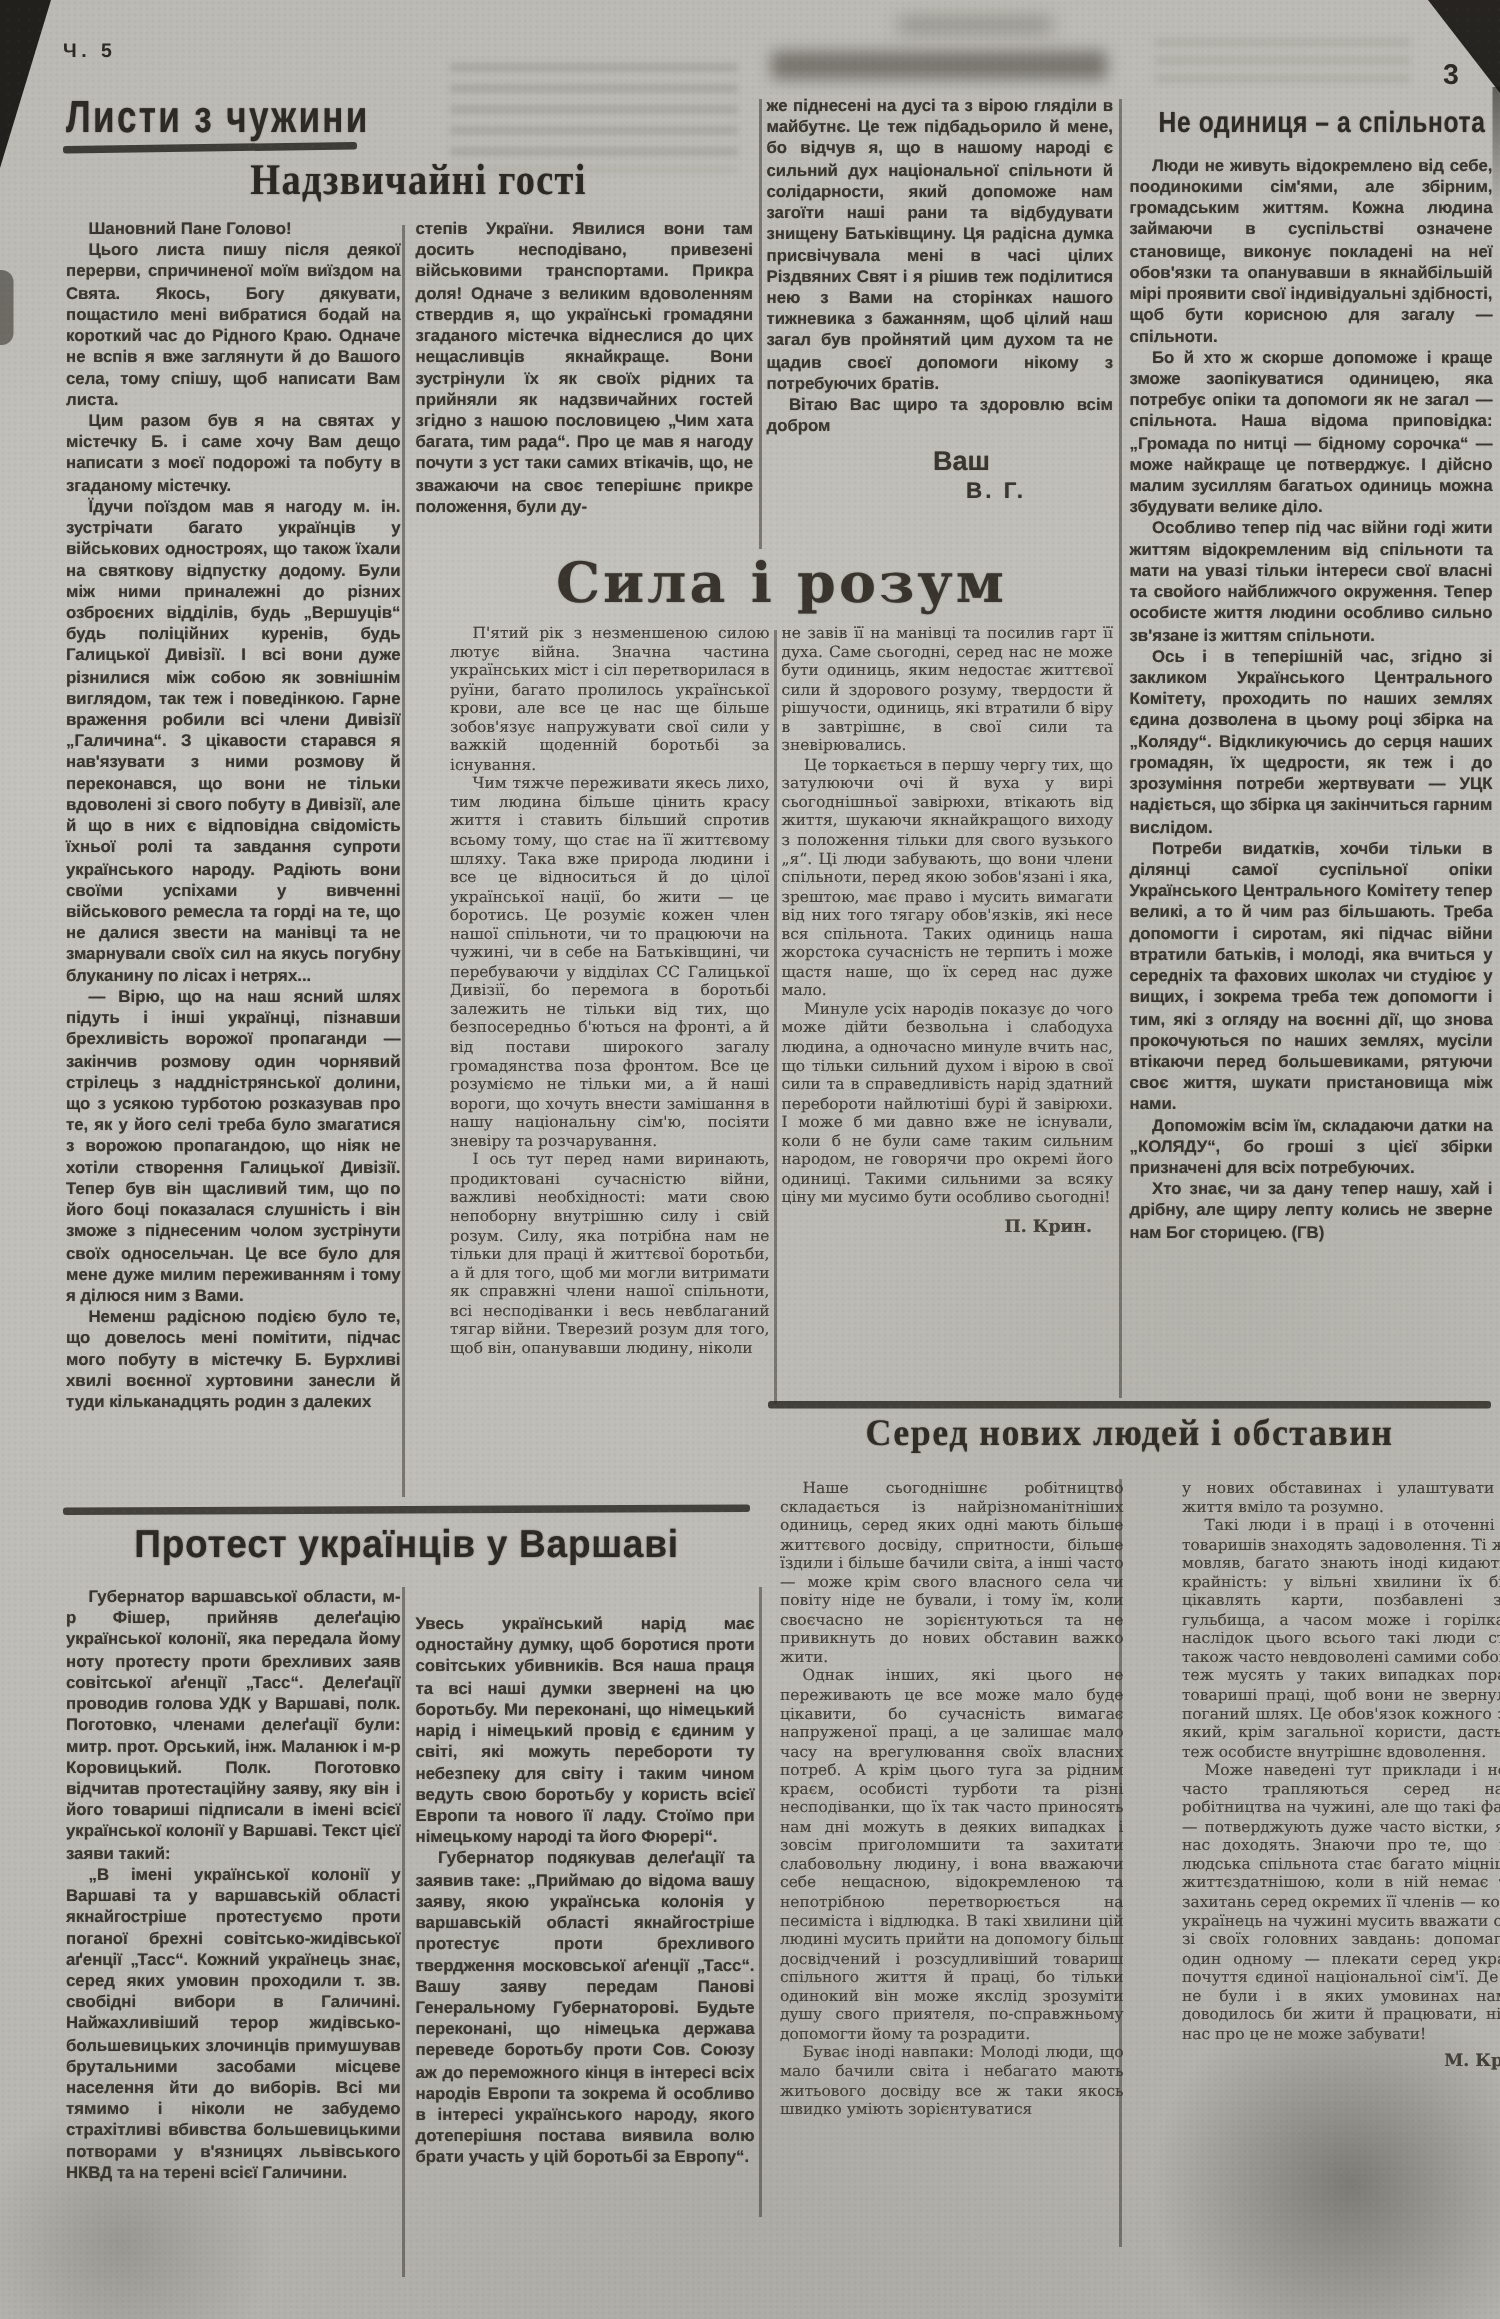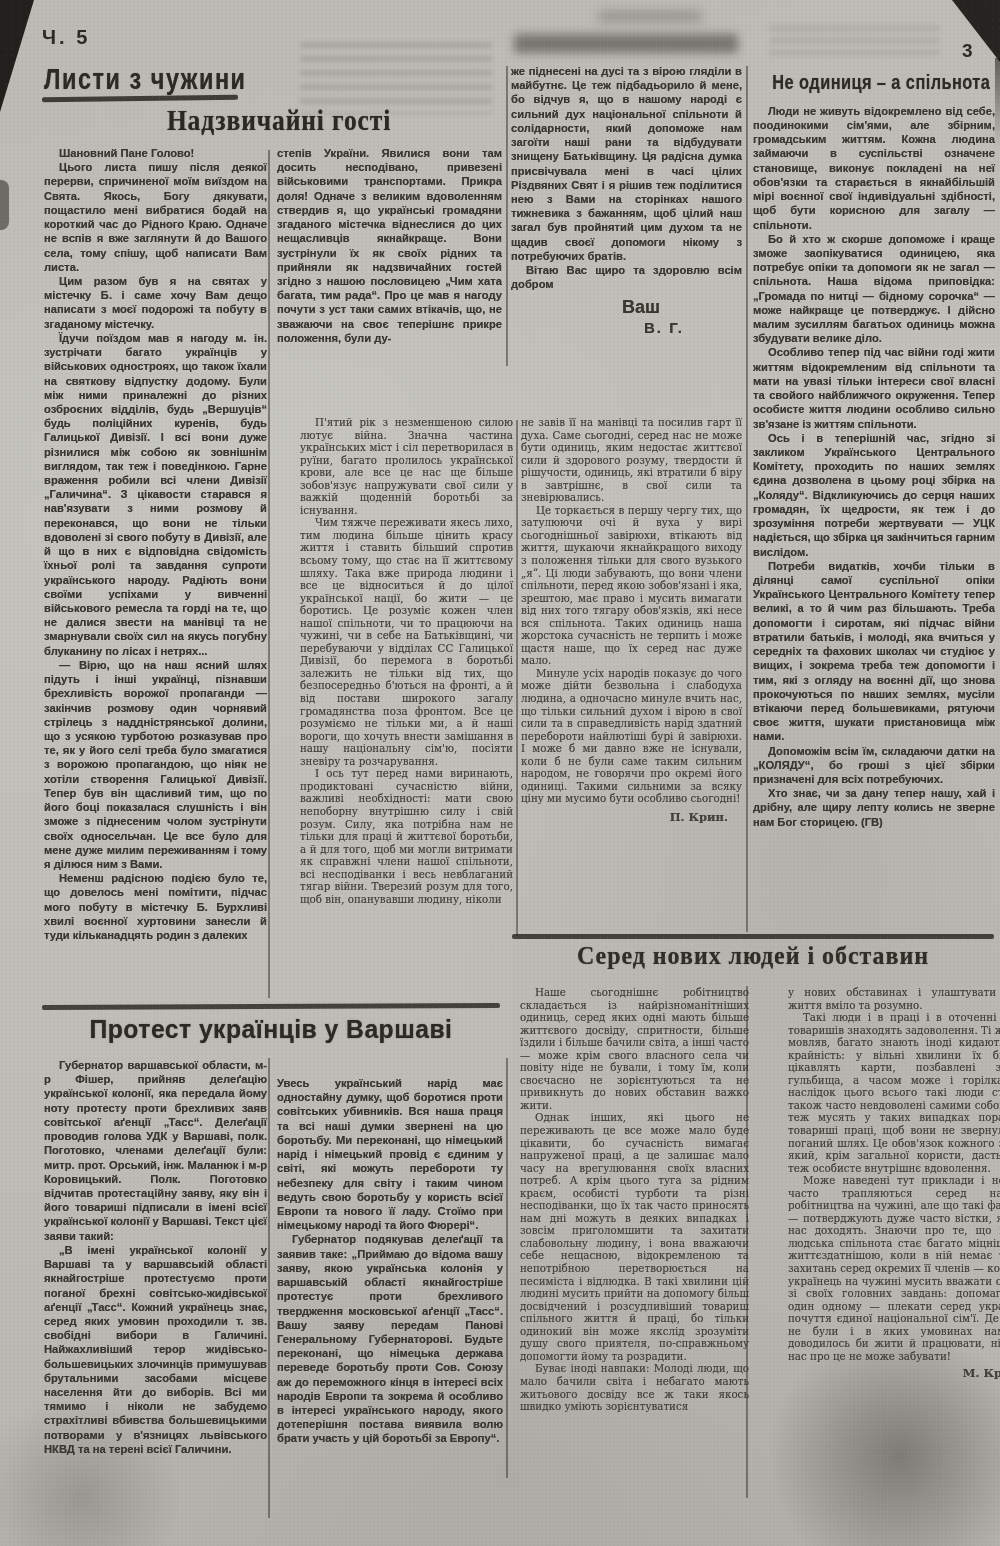--- a/index.html
+++ b/index.html
@@ -78,21 +78,21 @@
          filter:blur(5px); border-radius:4px; }
   .ghost1b{ left:598px; top:12px; width:104px; height:9px; background:rgba(54,50,43,.35);
          filter:blur(6px); border-radius:4px; }
   .ghost2{ left:300px; top:42px; width:192px; height:72px;
          background:repeating-linear-gradient(rgba(60,56,49,.15) 0 6px, transparent 6px 14px);
          filter:blur(2px); }
   .ghost3{ left:770px; top:26px; width:170px; height:30px;
          background:repeating-linear-gradient(rgba(60,56,49,.12) 0 5px, transparent 5px 12px);
          filter:blur(2.5px); }
   .meta{ position:absolute; font-weight:700; color:#2d2a25; }
-  #issue{ left:42px; top:26px; font-size:20px; letter-spacing:3px; }
+  #issue{ left:42px; top:26px; font-size:13px; letter-spacing:3px; }
   #pagenum{ left:962px; top:40px; font-size:19px; }
 </style>
 </head>
 <body>
 
 <div class="page">
 
   <div class="art a-tl"></div>
   <div class="art a-tl2"></div>
   <div class="art a-tr"></div>
@@ -127,29 +127,30 @@
 
   <div class="col gothic" style="left:511px; top:64px; width:231px;">
     <p class="cont">же піднесені на дусі та з вірою гляділи в майбутнє. Це теж підбадьорило й мене, бо відчув я, що в нашому народі є сильний дух національної спільноти й солідарности, який допоможе нам загоїти наші рани та відбудувати знищену Батьківщину. Ця радісна думка присвічувала мені в часі цілих Різдвяних Свят і я рішив теж поділитися нею з Вами на сторінках нашого тижневика з бажанням, щоб цілий наш загал був пройнятий цим духом та не щадив своєї допомоги нікому з потребуючих братів.</p>
     <p class="ind">Вітаю Вас щиро та здоровлю всім добром</p>
     <p class="right sig" style="padding-right:82px; font-size:18px; margin-top:4px;">Ваш</p>
     <p class="right sig" style="padding-right:58px; font-size:15px; letter-spacing:2px;">В. Г.</p>
   </div>
 
   <div class="col gothic" style="left:753px; top:70px; width:242px;">
     <h2 class="h-spilnota">Не одиниця – а спільнота</h2>
-    <p class="ind">Люди не живуть відокремлено від себе, поодинокими сім'ями, але збірним, громадським життям. Кожна людина займаючи в суспільстві означене становище, виконує покладені на неї обов'язки та старається в якнайбільшій мірі воєнної свої індивідуальні здібності, щоб бути корисною для загалу — спільноти.</p>
+    <p class="ind">Люди не живуть відокремлено від себе, поодинокими сім'ями, але збірним, громадським життям. Кожна людина займаючи в суспільстві означене становище, виконує покладені на неї обов'язки та опанувавши в якнайбільшій мірі проявити свої індивідуальні здібності, щоб бути корисною для загалу — спільноти.</p>
     <p class="ind">Бо й хто ж скорше допоможе і краще зможе заопікуватися одиницею, яка потребує опіки та допомоги як не загал — спільнота. Наша відома приповідка: „Громада по нитці — бідному сорочка“ — може найкраще це потверджує. І дійсно малим зусиллям багатьох одиниць можна збудувати велике діло.</p>
     <p class="ind">Особливо тепер під час війни годі жити життям відокремленим від спільноти та мати на увазі тільки інтереси свої власні та свойого найближчого окруження. Тепер особисте життя людини особливо сильно зв'язане із життям спільноти.</p>
     <p class="ind">Ось і в теперішній час, згідно зі закликом Українського Центрального Комітету, проходить по наших землях єдина дозволена в цьому році збірка на „Коляду“. Відкликуючись до серця наших громадян, їх щедрости, як теж і до зрозуміння потреби жертвувати — УЦК надіється, що збірка ця закінчиться гарним вислідом.</p>
     <p class="ind">Потреби видатків, хочби тільки в ділянці самої суспільної опіки Українського Центрального Комітету тепер великі, а то й чим раз більшають. Треба допомогти і сиротам, які підчас війни втратили батьків, і молоді, яка вчиться у середніх та фахових школах чи студіює у вищих, і зокрема треба теж допомогти і тим, які з огляду на воєнні дії, що знова прокочуються по наших землях, мусіли втікаючи перед большевиками, рятуючи своє життя, шукати пристановища між нами.</p>
     <p class="ind">Допоможім всім їм, складаючи датки на „КОЛЯДУ“, бо гроші з цієї збірки призначені для всіх потребуючих.</p>
     <p class="ind">Хто знає, чи за дану тепер нашу, хай і дрібну, але щиру лепту колись не зверне нам Бог сторицею.  (ГВ)</p>
   </div>
 
+  <h2 class="h-syla">Сила і розум</h2>
 
   <div class="col serif" style="left:300px; top:416px; width:213px;">
     <p class="ind">П'ятий рік з незменшеною силою лютує війна. Значна частина українських міст і сіл перетворилася в руїни, багато пролилось української крови, але все це нас ще більше зобов'язує напружувати свої сили у важкій щоденній боротьбі за існування.</p>
     <p class="ind">Чим тяжче переживати якесь лихо, тим людина більше цінить красу життя і ставить більший спротив всьому тому, що стає на її життєвому шляху. Така вже природа людини і все це відноситься й до цілої української нації, бо жити — це боротись. Це розуміє кожен член нашої спільноти, чи то працюючи на чужині, чи в себе на Батьківщині, чи перебуваючи у відділах СС Галицької Дивізії, бо перемога в боротьбі залежить не тільки від тих, що безпосередньо б'ються на фронті, а й від постави широкого загалу громадянства поза фронтом. Все це розуміємо не тільки ми, а й наші вороги, що хочуть внести замішання в нашу національну сім'ю, посіяти зневіру та розчарування.</p>
     <p class="ind">І ось тут перед нами виринають, продиктовані сучасністю війни, важливі необхідності: мати свою непоборну внутрішню силу і свій розум. Силу, яка потрібна нам не тільки для праці й життєвої боротьби, а й для того, щоб ми могли витримати як справжні члени нашої спільноти, всі несподіванки і весь невблаганий тягар війни. Тверезий розум для того, щоб він, опанувавши людину, ніколи</p>
   </div>
 
   <div class="col serif" style="left:521px; top:416px; width:221px;">
     <p class="cont">не завів її на манівці та посилив гарт її духа. Саме сьогодні, серед нас не може бути одиниць, яким недостає життєвої сили й здорового розуму, твердости й рішучости, одиниць, які втратили б віру в завтрішнє, в свої сили та зневірювались.</p>
     <p class="ind">Це торкається в першу чергу тих, що затулюючи очі й вуха у вирі сьогоднішньої завірюхи, втікають від життя, шукаючи якнайкращого виходу з положення тільки для свого вузького „я“. Ці люди забувають, що вони члени спільноти, перед якою зобов'язані і яка, зрештою, має право і мусить вимагати від них того тягару обов'язків, які несе вся спільнота. Таких одиниць наша жорстока сучасність не терпить і може щастя наше, що їх серед нас дуже мало.</p>

